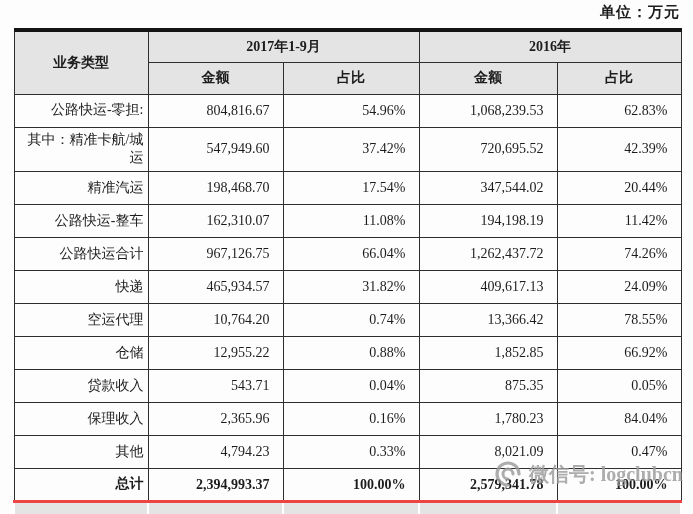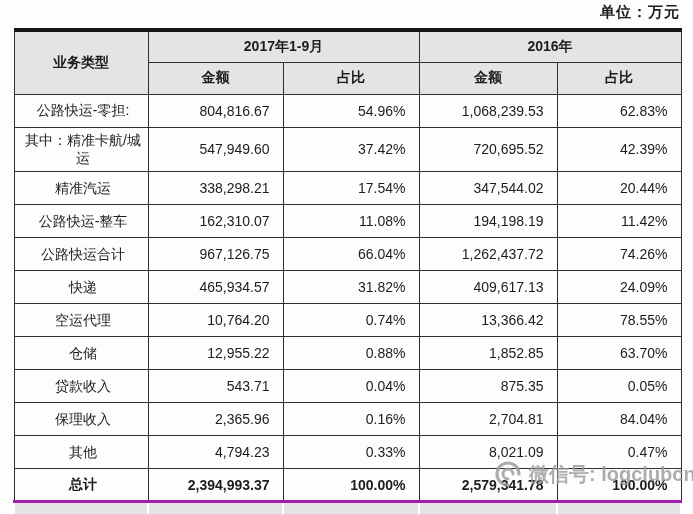--- a/index.html
+++ b/index.html
@@ -2,21 +2,21 @@
 <html><head>
 <meta charset="utf-8">
 <style>
   html, body { margin: 0; padding: 0; }
   .page {
     position: relative;
     width: 693px;
     height: 514px;
     background: #fdfdfd;
     overflow: hidden;
-    font-family: Liberation Sans, sans-serif;
+    font-family: Liberation Serif, serif;
     color: #1c1c1c;
   }
   .unit-label {
     position: absolute;
     top: 3px;
     right: 13px;
     font-size: 15px;
     font-weight: bold;
     letter-spacing: 1px;
   }
@@ -40,32 +40,32 @@
   .revenue th {
     background: #e4e4e4;
     font-weight: bold;
     text-align: center;
     padding: 2px 11px;
   }
   .revenue thead tr { height: 32px; }
   .revenue tbody tr { height: 33px; }
   .revenue tbody tr.tall { height: 44px; }
   .label-cell {
-    text-align: center;
+    text-align: right;
     padding: 3px 4px 3px 8px;
     line-height: 1.35;
   }
   .num-cell {
     text-align: right;
     padding-right: 13px;
   }
   tr.total-row { height: 28px; }
   tr.total-row td {
     font-weight: bold;
-    border-bottom: 3px solid #a21caf;
+    border-bottom: 3px solid #ef4444;
   }
   tr.partial-row { height: 20px; }
   tr.partial-row td {
     background: #e4e4e4;
     border-left: 2px solid #ffffff;
     border-right: 2px solid #ffffff;
     border-bottom: none;
   }
   .watermark {
     position: absolute;
@@ -122,21 +122,21 @@
       </tr>
       <tr class="tall">
         <td class="label-cell">其中：精准卡航/城运</td>
         <td class="num-cell">547,949.60</td>
         <td class="num-cell">37.42%</td>
         <td class="num-cell">720,695.52</td>
         <td class="num-cell">42.39%</td>
       </tr>
       <tr>
         <td class="label-cell">精准汽运</td>
-        <td class="num-cell">338,298.21</td>
+        <td class="num-cell">198,468.70</td>
         <td class="num-cell">17.54%</td>
         <td class="num-cell">347,544.02</td>
         <td class="num-cell">20.44%</td>
       </tr>
       <tr>
         <td class="label-cell">公路快运-整车</td>
         <td class="num-cell">162,310.07</td>
         <td class="num-cell">11.08%</td>
         <td class="num-cell">194,198.19</td>
         <td class="num-cell">11.42%</td>
@@ -160,34 +160,34 @@
         <td class="num-cell">10,764.20</td>
         <td class="num-cell">0.74%</td>
         <td class="num-cell">13,366.42</td>
         <td class="num-cell">78.55%</td>
       </tr>
       <tr>
         <td class="label-cell">仓储</td>
         <td class="num-cell">12,955.22</td>
         <td class="num-cell">0.88%</td>
         <td class="num-cell">1,852.85</td>
-        <td class="num-cell">63.70%</td>
+        <td class="num-cell">66.92%</td>
       </tr>
       <tr>
         <td class="label-cell">贷款收入</td>
         <td class="num-cell">543.71</td>
         <td class="num-cell">0.04%</td>
         <td class="num-cell">875.35</td>
         <td class="num-cell">0.05%</td>
       </tr>
       <tr>
         <td class="label-cell">保理收入</td>
         <td class="num-cell">2,365.96</td>
         <td class="num-cell">0.16%</td>
-        <td class="num-cell">2,704.81</td>
+        <td class="num-cell">1,780.23</td>
         <td class="num-cell">84.04%</td>
       </tr>
       <tr>
         <td class="label-cell">其他</td>
         <td class="num-cell">4,794.23</td>
         <td class="num-cell">0.33%</td>
         <td class="num-cell">8,021.09</td>
         <td class="num-cell">0.47%</td>
       </tr>
       <tr class="total-row">

